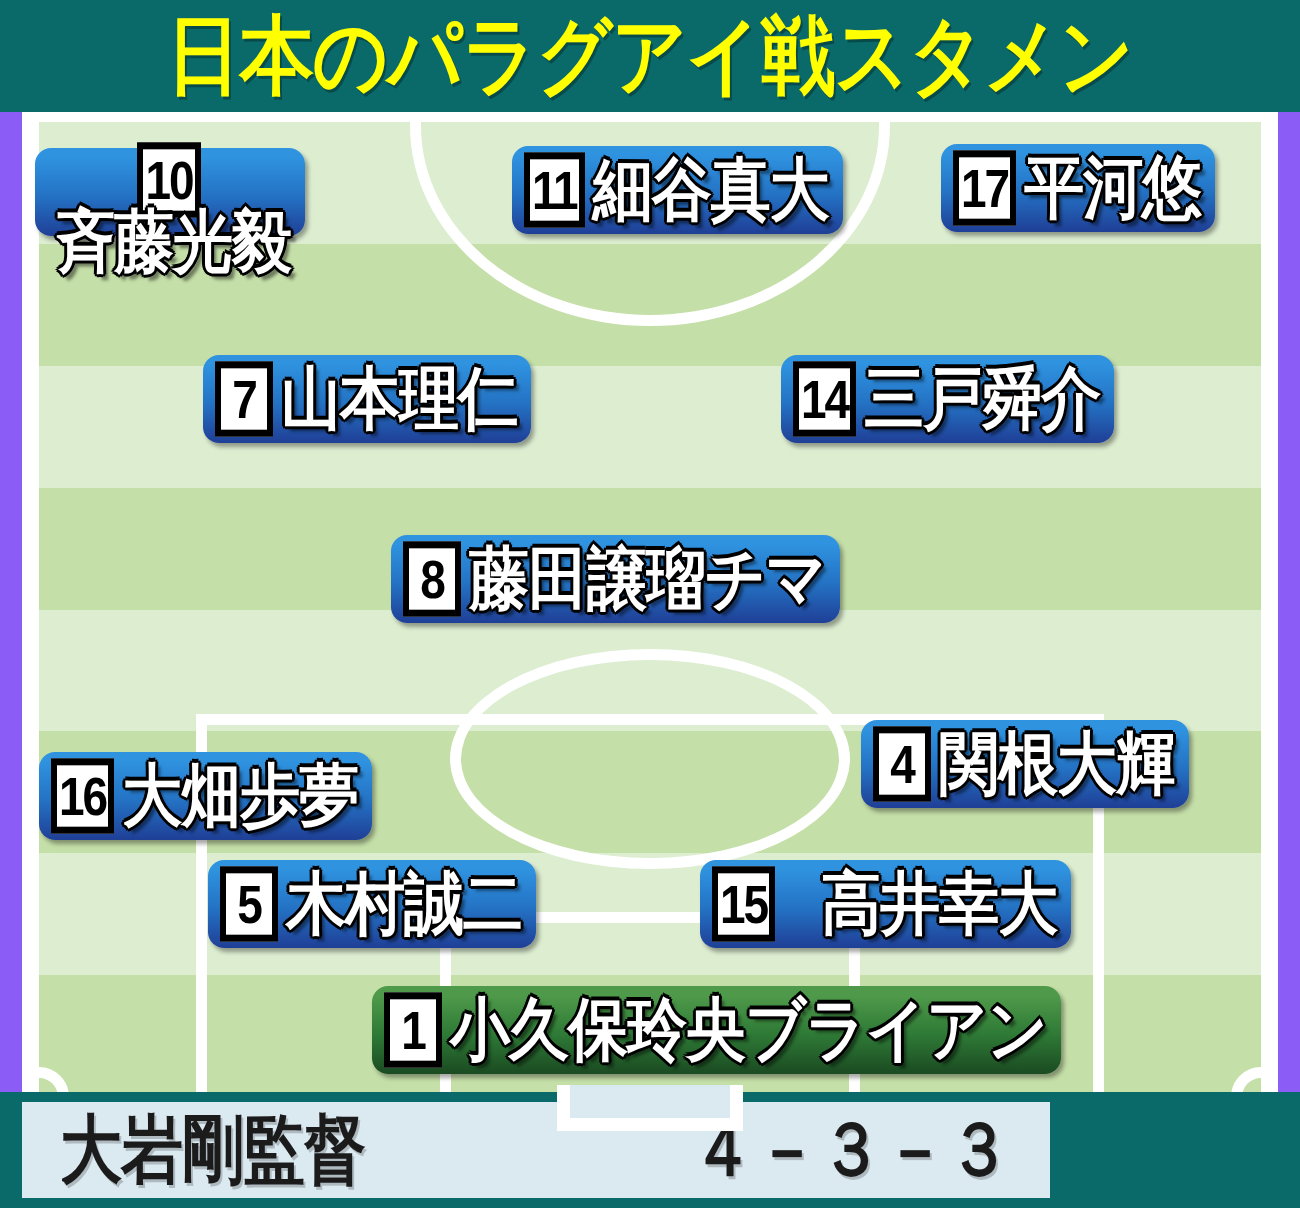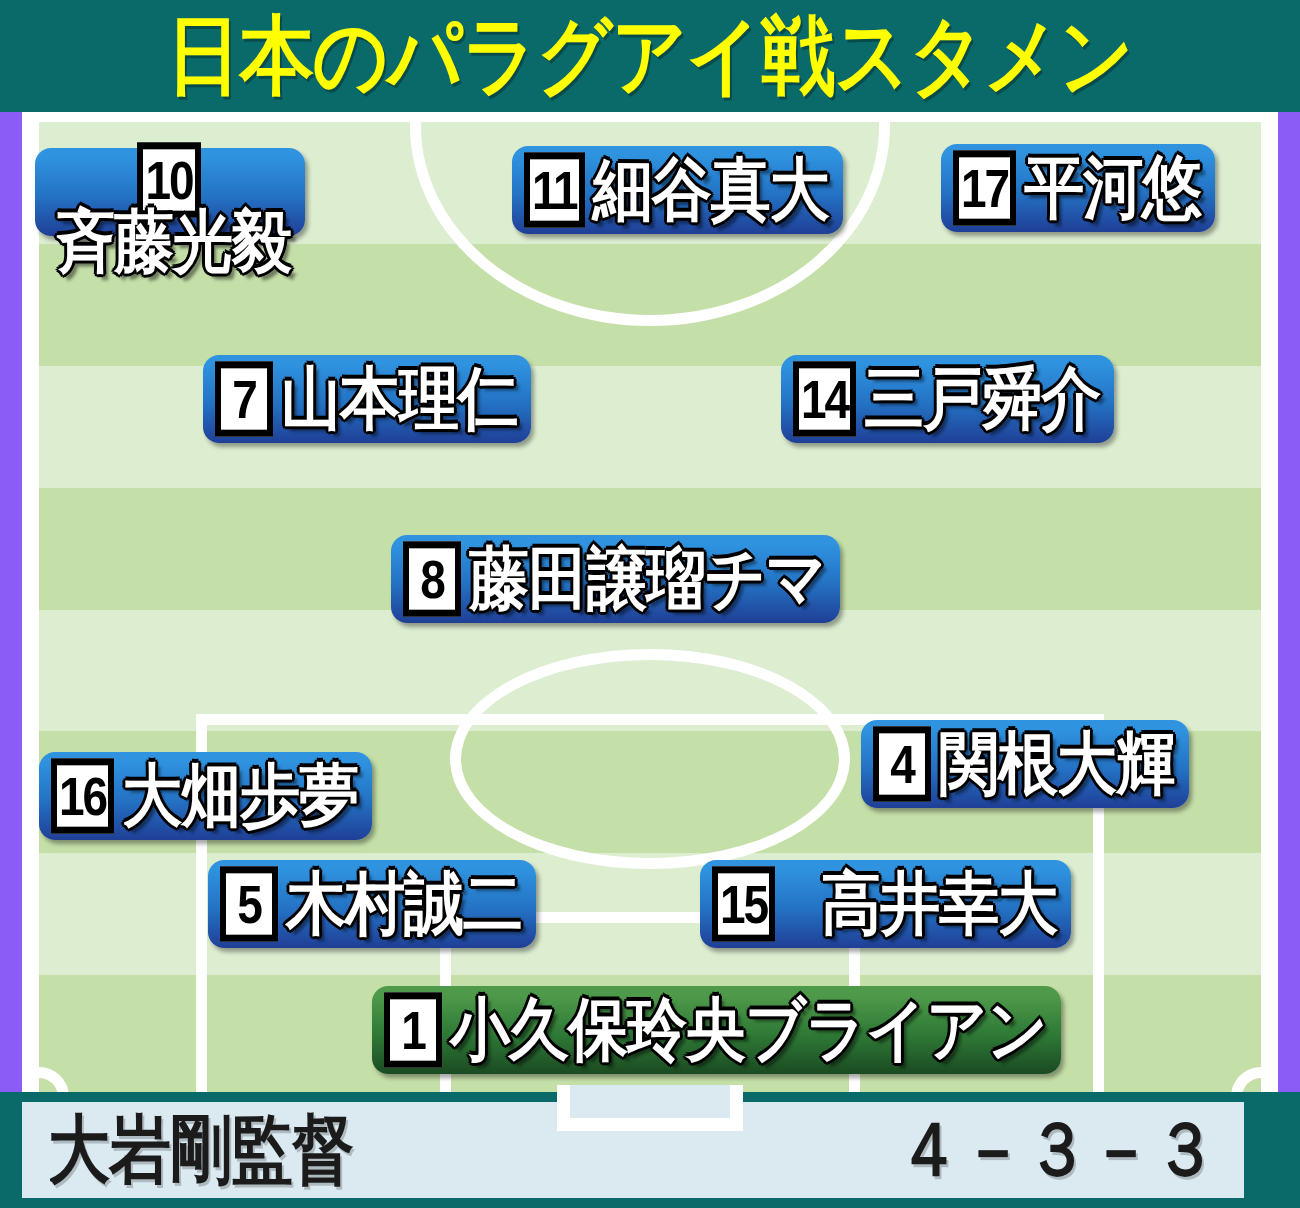--- a/index.html
+++ b/index.html
@@ -177,26 +177,26 @@
   
   #bottombar {
     position:absolute;
     left:0; top:1092px;
     width:1300px; height:116px;
     background:#0a6a6a;
   }
   #bottombar-inner {
     position:absolute;
     left:22px; top:10px;
-    width:1222px; height:96px;
+    width:1028px; height:96px;
     background:#dbe9f0;
     display:flex;
     align-items:center;
     justify-content:space-between;
-    padding:0 26px;
+    padding:0 38px;
   }
   #coach-name {
     color:#1b1b1b;
     font-size:62px;
     font-weight:bold;
     line-height:1;
     transform:scaleY(1.2);
     letter-spacing:-1px;
     text-shadow:2px 2px 0 rgba(0,0,0,0.20);
   }

